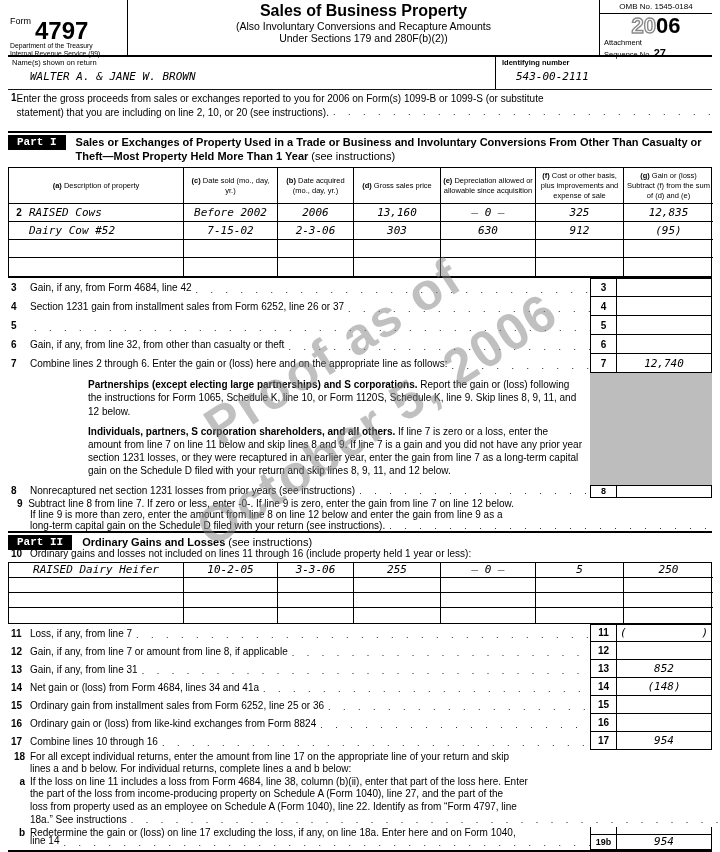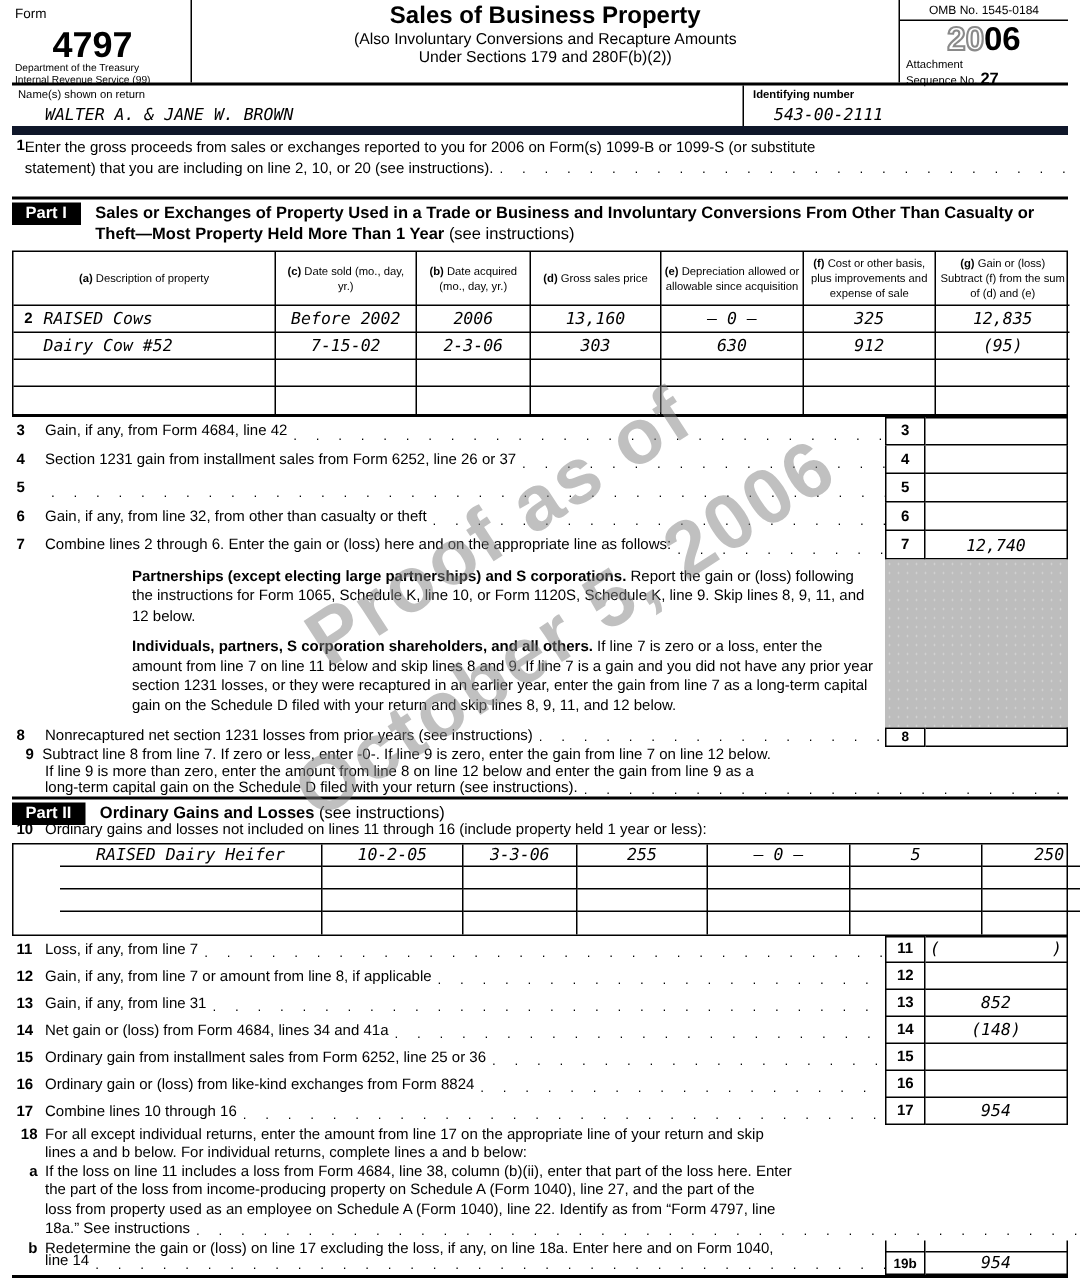--- a/index.html
+++ b/index.html
@@ -10,37 +10,37 @@
     overflow:hidden; margin:0 auto;
   }
   .content { margin:0 8px; width:704px; }
 
   
   .fill { font-family:"DejaVu Sans Mono", monospace; font-style:italic; font-size:11px; }
 
   
   .hdr { display:flex; height:57px; border-bottom:2px solid #000; }
   .hdr-left { width:120px; border-right:1px solid #000; padding:4px 2px 1px 2px; display:flex; flex-direction:column; }
-  .form-line { display:flex; align-items:flex-start; gap:4px; }
+  .form-line { display:flex; align-items:center; gap:4px; }
   .form-word { font-size:9px; padding-bottom:3px; }
   .form-num  { font-size:24px; font-weight:bold; line-height:0.9;margin-top:16px; }
   .dept { font-size:6.8px; line-height:1.2; margin-top:auto; }
   .hdr-center { flex:1; text-align:center; padding-top:2px; }
   .title { font-size:16px; font-weight:bold; }
   .subtitle { font-size:10.5px; font-weight:normal; line-height:1.15; }
   .attach { font-size:9.5px; font-weight:bold; margin-top:4px; }
   .hdr-right { width:113px; border-left:1px solid #000; display:flex; flex-direction:column; text-align:center; }
   .omb { font-size:8px; border-bottom:1px solid #000; padding:2px 1px; }
   .year { font-size:22px; font-weight:bold; line-height:1; padding-top:1px; }
   .year-outline { color:#fff; -webkit-text-stroke:1.4px #8a8a8a; }
   .attseq { font-size:7.5px; text-align:left; padding:1px 4px; line-height:1.25; margin-top:auto; }
   .seqno { font-size:11px; font-weight:bold; }
 
   
-  .namerow { display:flex; height:33px; border-bottom:6px solid #0f172a; }
+  .namerow { display:flex; height:33px; border-bottom:1px solid #0f172a; }
   .name-cell { flex:1; padding:1px 4px; }
   .lab { font-size:7.5px; }
   .name-val { margin:3px 0 0 18px; }
   .id-cell { width:217px; border-left:1px solid #000; padding:1px 6px; }
   .id-val { margin:3px 0 0 14px; }
 
   
   .numbox { width:27px; border-left:1px solid #000; border-right:1px solid #000; border-bottom:1px solid #000;
             display:flex; align-items:center; justify-content:center; font-weight:bold; align-self:stretch; }
   .amtbox { width:95px; border-right:1px solid #000; border-bottom:1px solid #000;
@@ -49,37 +49,37 @@
 
   
   .line1 { display:flex; height:43px; border-bottom:2px solid #000; align-items:stretch; }
   .lno { width:22px; font-weight:bold; padding:2px 0 0 3px; }
   .l1text { flex:1; padding-top:2px; line-height:1.35; }
   .leaderline { display:flex; }
   .leader { flex:1; overflow:hidden; white-space:nowrap; letter-spacing:5px; font-size:9px; padding:0 4px; align-self:flex-end; line-height:13px; }
 
   
   .partbar { display:flex; align-items:flex-start; padding:2px 0 1px 0; }
-  .pbadge { background:#000; color:#fff; font-weight:bold; font-size:11px; padding:1px 9px 2px; margin-right:10px; white-space:nowrap; }
+  .pbadge { background:#000; color:#fff; font-weight:bold; font-size:11px; padding:1px 9px 2px; margin-right:10px; white-space:nowrap;font-family:Liberation Mono, monospace; }
   .pheadtext { font-size:11px; font-weight:bold; line-height:1.3; }
   .pheadtext .norm { font-weight:normal; }
   .partbar2 { border-top:2px solid #000; padding:2px 0; height:17px; }
 
   
   .ptable { display:grid; grid-template-columns:175px 94px 76px 87px 95px 88px 89px;
             border:1px solid #000; border-top-width:1px; border-bottom-width:2px; }
   .ptable > div { border-right:1px solid #000; border-bottom:1px solid #000; }
   .ptable > div:nth-child(7n) { border-right:none; }
   .ptable > div:nth-last-child(-n+7) { border-bottom:none; }
   .th { font-size:7.5px; text-align:center; padding:3px 2px; line-height:1.3; display:flex; align-items:center; justify-content:center; }
   .td { height:18px; display:flex; align-items:center; justify-content:center; }
   .td-a { justify-content:flex-start; }
   .no2 { width:20px; text-align:center; font-weight:bold; font-style:normal; font-family:"Liberation Sans",sans-serif; font-size:10px; flex:0 0 20px; }
   .t2 .td { height:15px; }
-  .t2 { border-top-width:1px; border-bottom-width:1px;padding-left:31px; }
+  .t2 { border-top-width:1px; border-bottom-width:1px; }
 
   
   .nline { display:flex; height:19px; align-items:stretch; }
   .nline .txt { padding-top:4px; white-space:nowrap; }
   .nline .lno { padding-top:4px; }
   .short { height:13px; }
   .short .txt, .short .lno { padding-top:0; }
 
   
   .pararow { display:flex; min-height:82px; }

